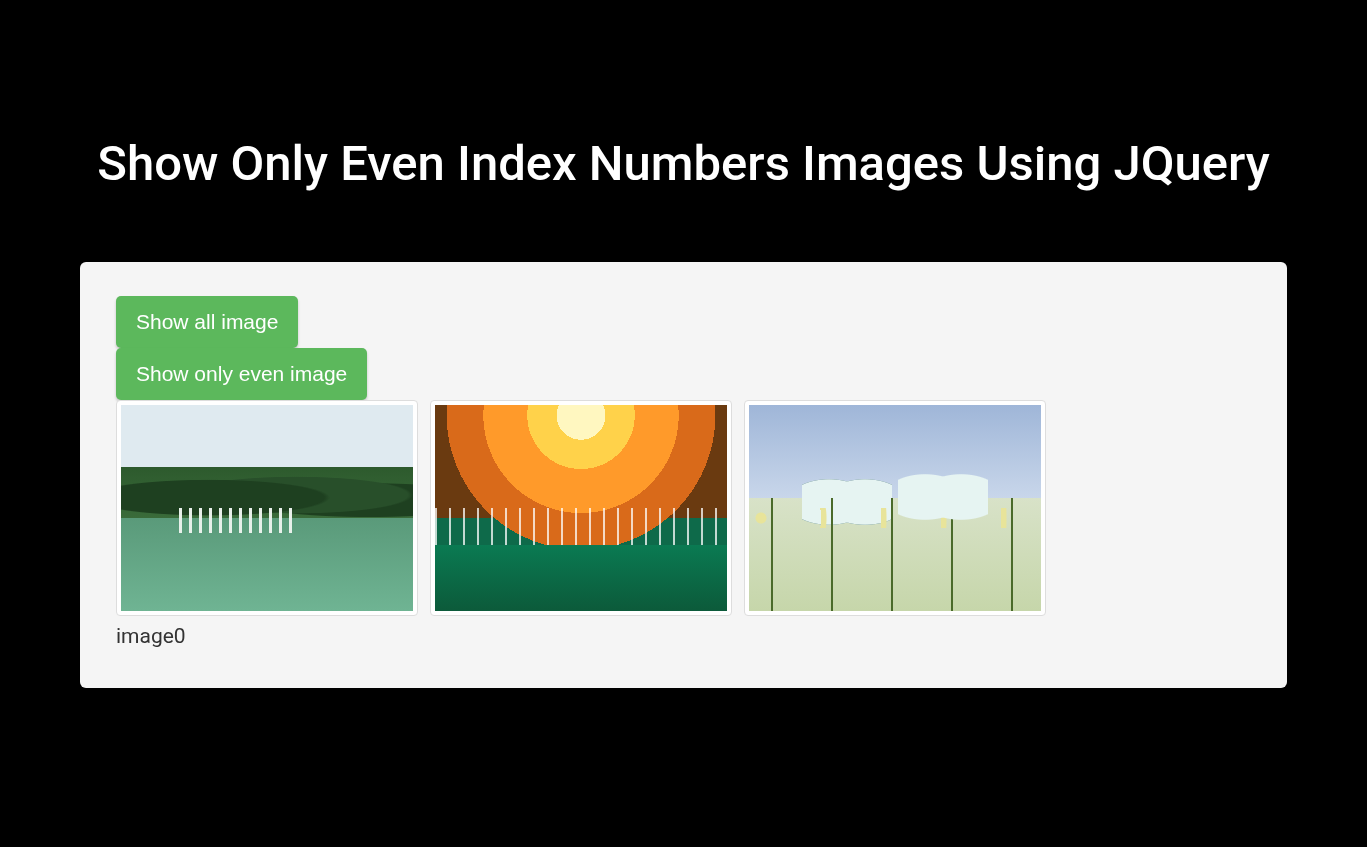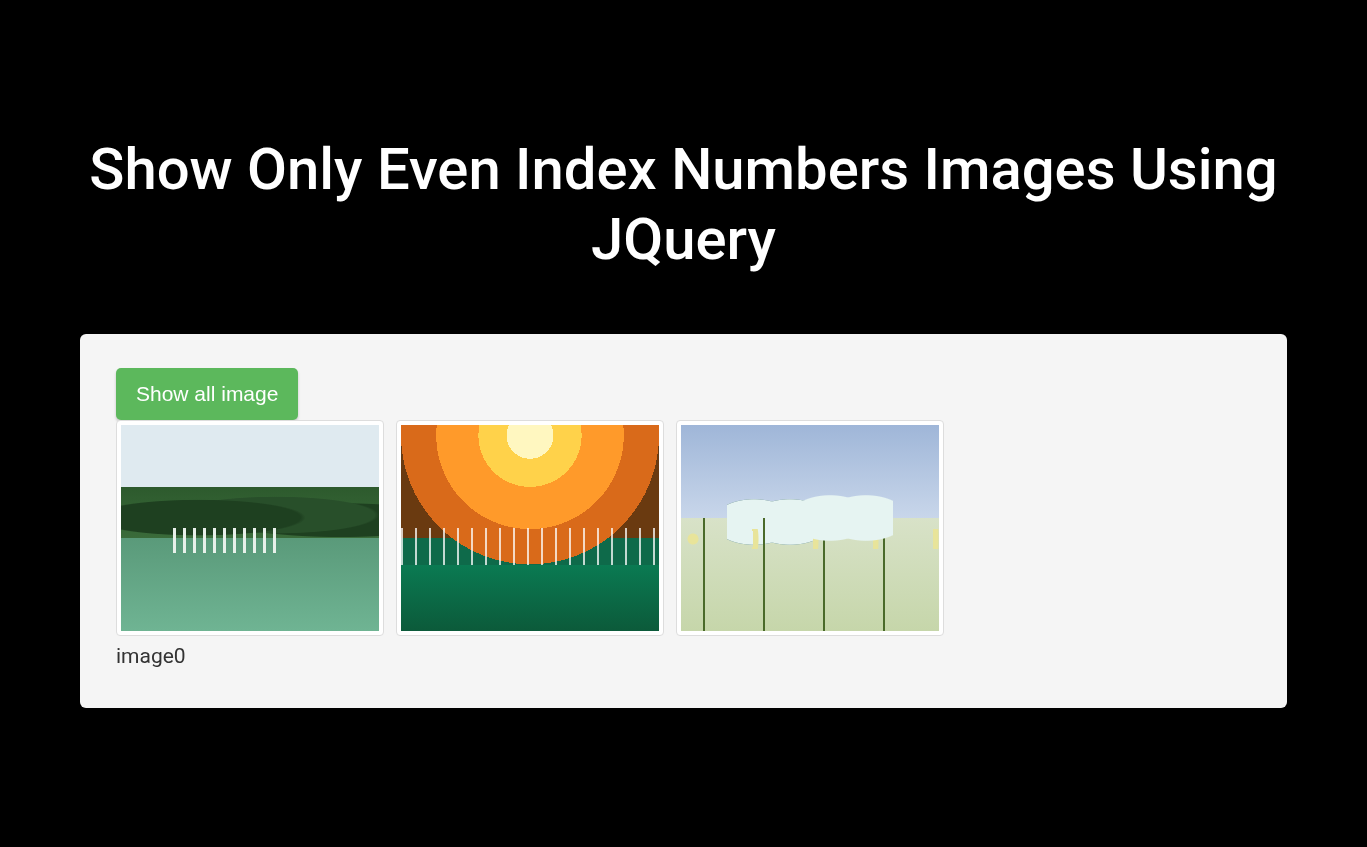--- a/index.html
+++ b/index.html
@@ -6,32 +6,32 @@
   body {
     background: #000;
     font-family: -apple-system, BlinkMacSystemFont, "Segoe UI", Roboto, "Helvetica Neue", Arial, sans-serif;
     width: 1367px;
     height: 847px;
     overflow: hidden;
   }
   .page-title {
     color: #fff;
     text-align: center;
-    font-size: 58px;
+    font-size: 49px;
     font-weight: 500;
     line-height: 1.2;
     padding-top: 135px;
     padding-bottom: 60px;
     max-width: 1200px;
     margin: 0 auto;
   }
   .panel {
     background: #f5f5f5;
     border-radius: 6px;
-    margin: 0 80px;
+    margin: 8px 80px;
     padding: 34px 36px 40px 36px;
     box-shadow: 0 1px 4px rgba(0,0,0,0.15);
   }
   .btn {
     display: inline-block;
     background: #5cb85c;
     color: #fff;
     border: none;
     border-radius: 5px;
     font-size: 21px;
@@ -44,21 +44,21 @@
   .btn-row { margin-bottom: 0; }
   .btn-row .btn { margin-bottom: 0; }
   .btn:first-child { margin-bottom: 0; }
   .btn-block { display: block; width: fit-content; }
   .gallery {
     display: flex;
     gap: 12px;
     margin-top: 0;
   }
   .card {
-    width: 268px;
+    width: 302px;
   }
   .thumb-frame {
     background: #fff;
     border: 1px solid #ddd;
     border-radius: 4px;
     padding: 4px;
     width: 100%;
     height: 216px;
   }
   .thumb {
@@ -85,20 +85,21 @@
   .buds { position:absolute; left:0; right:0; bottom:40%; height:20px; background: repeating-radial-gradient(circle at 12px 10px, #e8e49a 0 5px, transparent 6px 60px);}
 </style>
 </head>
 <body>
 
 <h1 class="page-title">Show Only Even Index Numbers Images Using JQuery</h1>
 
 <div class="panel">
   <div class="btn-row">
     <button class="btn btn-block">Show all image</button>
+    <button class="btn btn-block">Show only even image</button>
   </div>
 
   <div class="gallery">
 
     <div class="card">
       <div class="thumb-frame">
         <div class="thumb scene-lake" title="lake-waterfall"></div>
       </div>
       <div class="caption">image0</div>
     </div>

